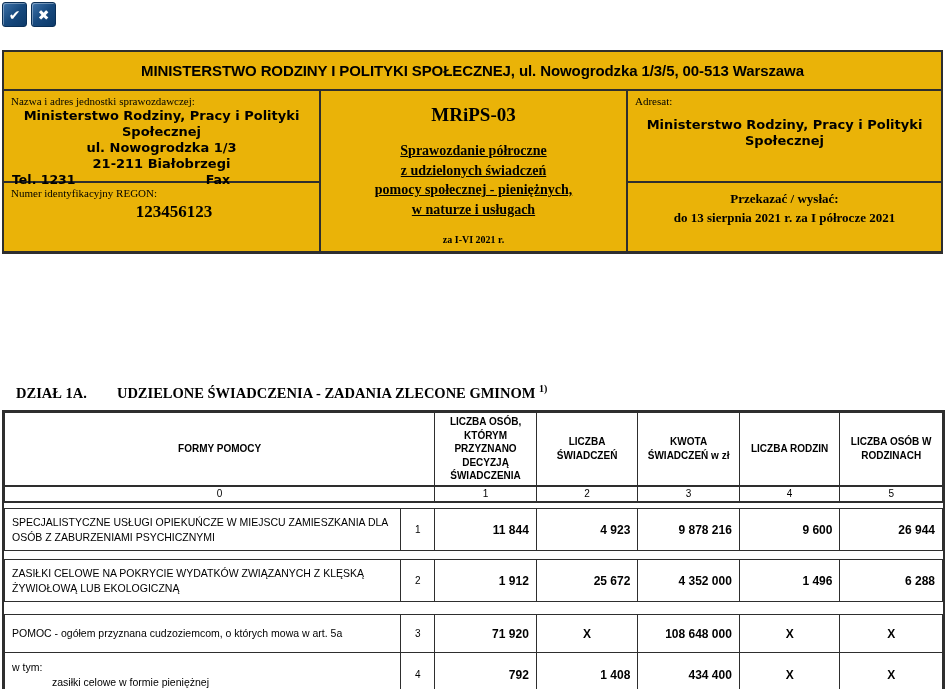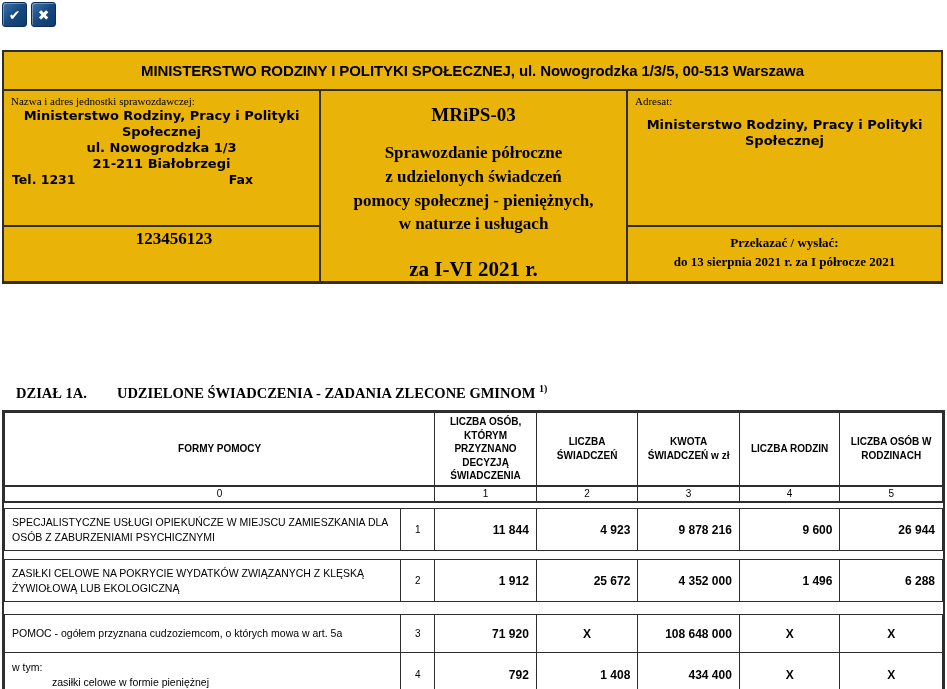--- a/index.html
+++ b/index.html
@@ -32,38 +32,38 @@
     background: #eab308;
   }
   .doc-title {
     height: 39px; border-bottom: 2px solid #2e2e2e;
     display: flex; align-items: center; justify-content: center;
     font: bold 15px "Liberation Sans", sans-serif;
     letter-spacing: -0.1px;
   }
   .doc-cols { display: grid; grid-template-columns: 315px 309px 1fr; }
   .col-mid { border-left: 2px solid #2e2e2e; border-right: 2px solid #2e2e2e; }
-  .cell-top { height: 136px; border-bottom: 2px solid #2e2e2e; }
+  .cell-top { height: 92px; border-bottom: 2px solid #2e2e2e; }
   .cell-bottom { height: 52px; }
   .col-mid-inner { height: 160px; }
 
   .small-label { font: 11px "Liberation Serif", serif; padding: 4px 7px 1px; }
   .addr-lines { text-align: center; font: bold 13px "DejaVu Sans", sans-serif; line-height: 1.22; }
   .telfax {
     display: flex; justify-content: space-between;
     font: bold 12.5px "DejaVu Sans", sans-serif;
     padding: 1px 8px 0;
   }
-  .telfax .fax { margin-right: 58px; padding-left: 32px; }
+  .telfax .fax { margin-right: 81px; padding-left: 32px; }
   .regon-val { text-align: center; font: bold 17px "Liberation Serif", serif; margin-top: 2px; padding-left: 25px; }
 
   .col-mid-inner { text-align: center; font-family: "Liberation Serif", serif; font-weight: bold; padding-top: 13px; }
   .form-code { font-size: 19px; }
-  .form-desc { font-size: 17px; line-height: 1.4; margin-top: 15px; }
-  .form-period { font-size: 21px; margin-top: 21px; }
+  .form-desc { font-size: 14px; line-height: 1.4; margin-top: 15px; text-decoration: underline; }
+  .form-period { font-size: 10px; margin-top: 15px; }
 
   .addressee-val { text-align: center; font: bold 13px "DejaVu Sans", sans-serif; margin-top: 9px; line-height: 1.22; }
   .deadline-cell { text-align: center; font: bold 13px "Liberation Serif", serif; padding-top: 7px; line-height: 1.45; }
 
   
   .section-title {
     position: absolute; left: 16px; top: 383px;
     font-family: "Liberation Serif", serif; font-weight: bold; font-size: 14.5px;
     white-space: nowrap;
   }
@@ -132,20 +132,21 @@
           <div>Ministerstwo Rodziny, Pracy i Polityki Społecznej</div>
           <div>ul. Nowogrodzka 1/3</div>
           <div>21-211 Białobrzegi</div>
         </div>
         <div class="telfax">
           <span>Tel. 1231</span>
           <span class="fax">Fax</span>
         </div>
       </div>
       <div class="cell-bottom">
+        <div class="small-label">Numer identyfikacyjny REGON:</div>
         <div class="regon-val">123456123</div>
       </div>
     </div>
 
     <div class="col-mid">
       <div class="col-mid-inner">
         <div class="form-code">MRiPS-03</div>
         <div class="form-desc">
           <div>Sprawozdanie półroczne</div>
           <div>z udzielonych świadczeń</div>

